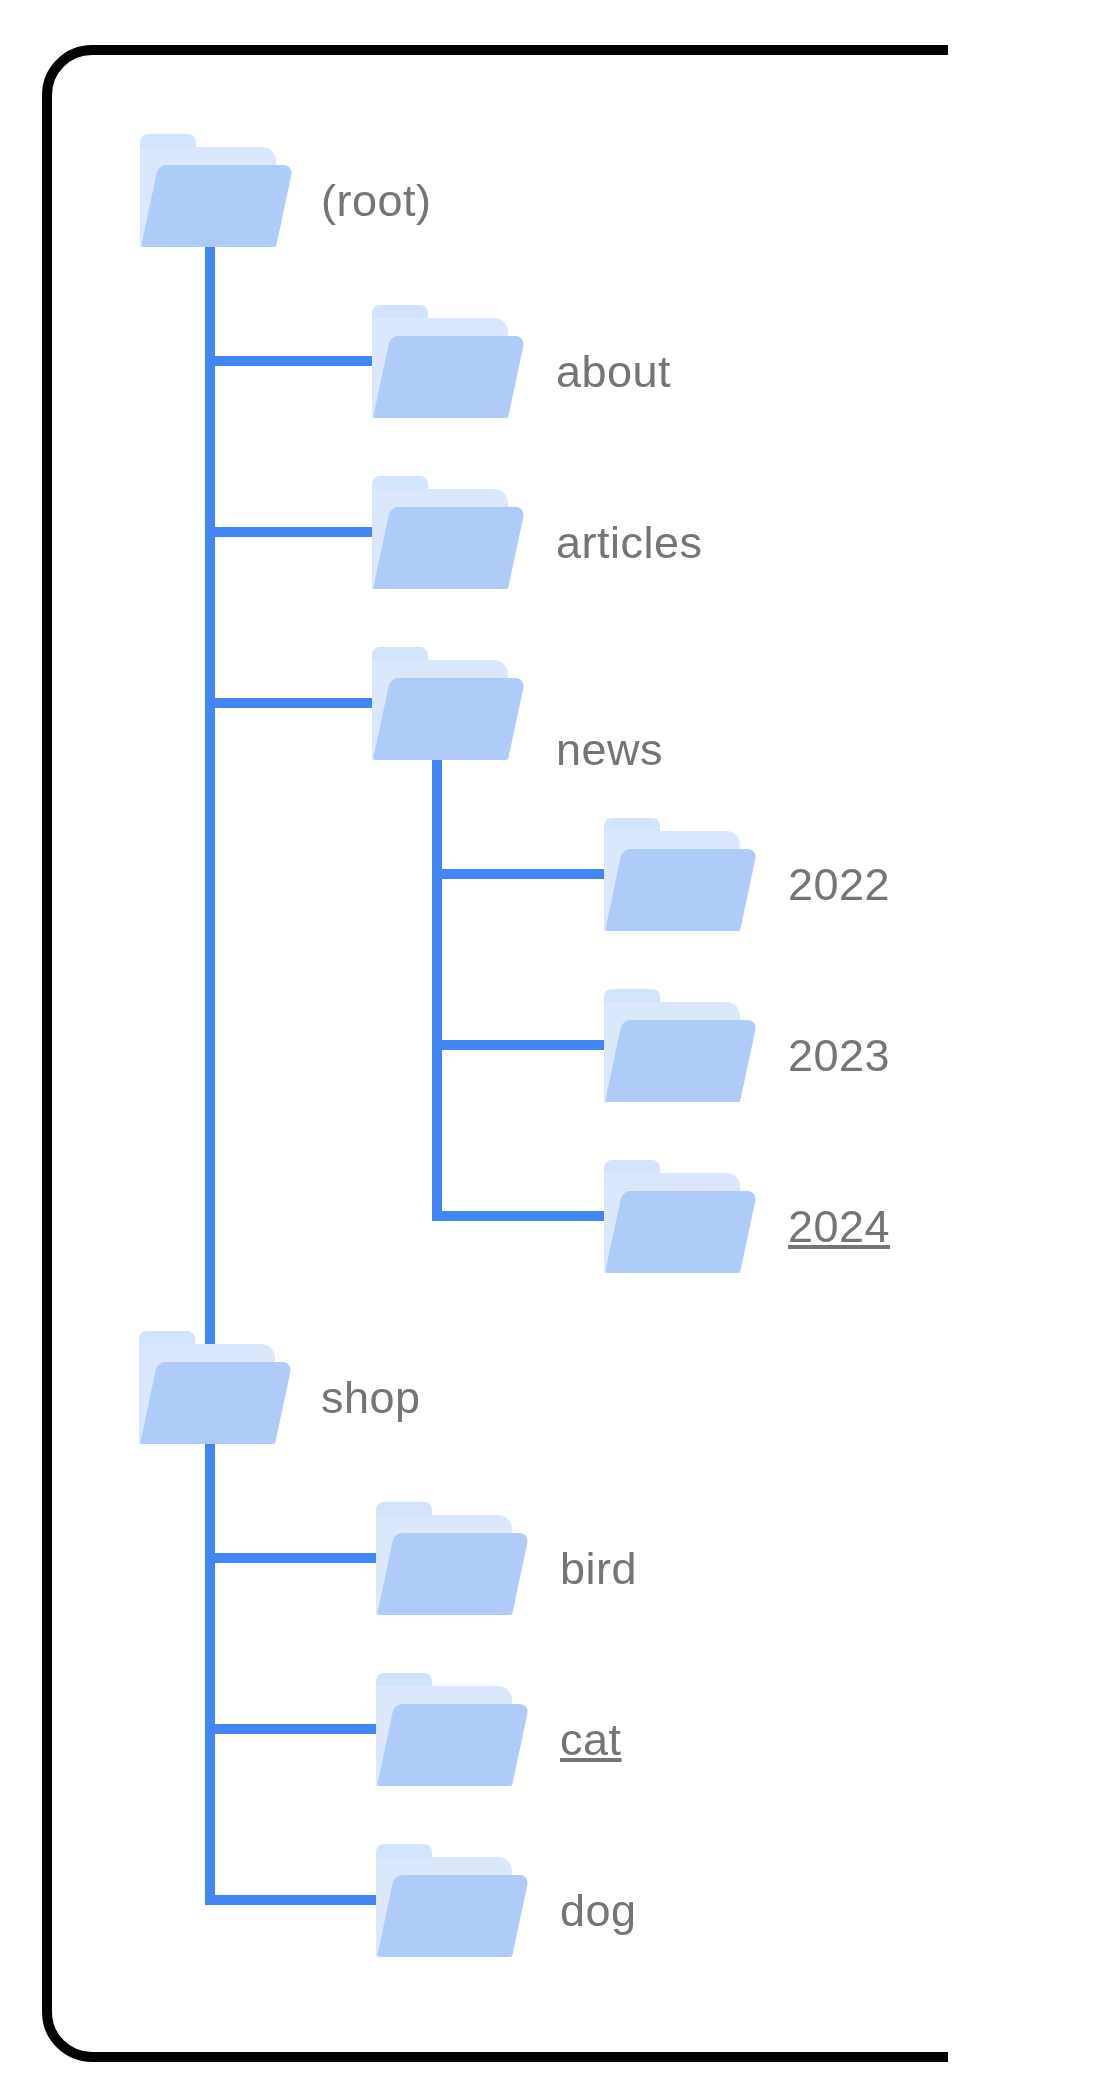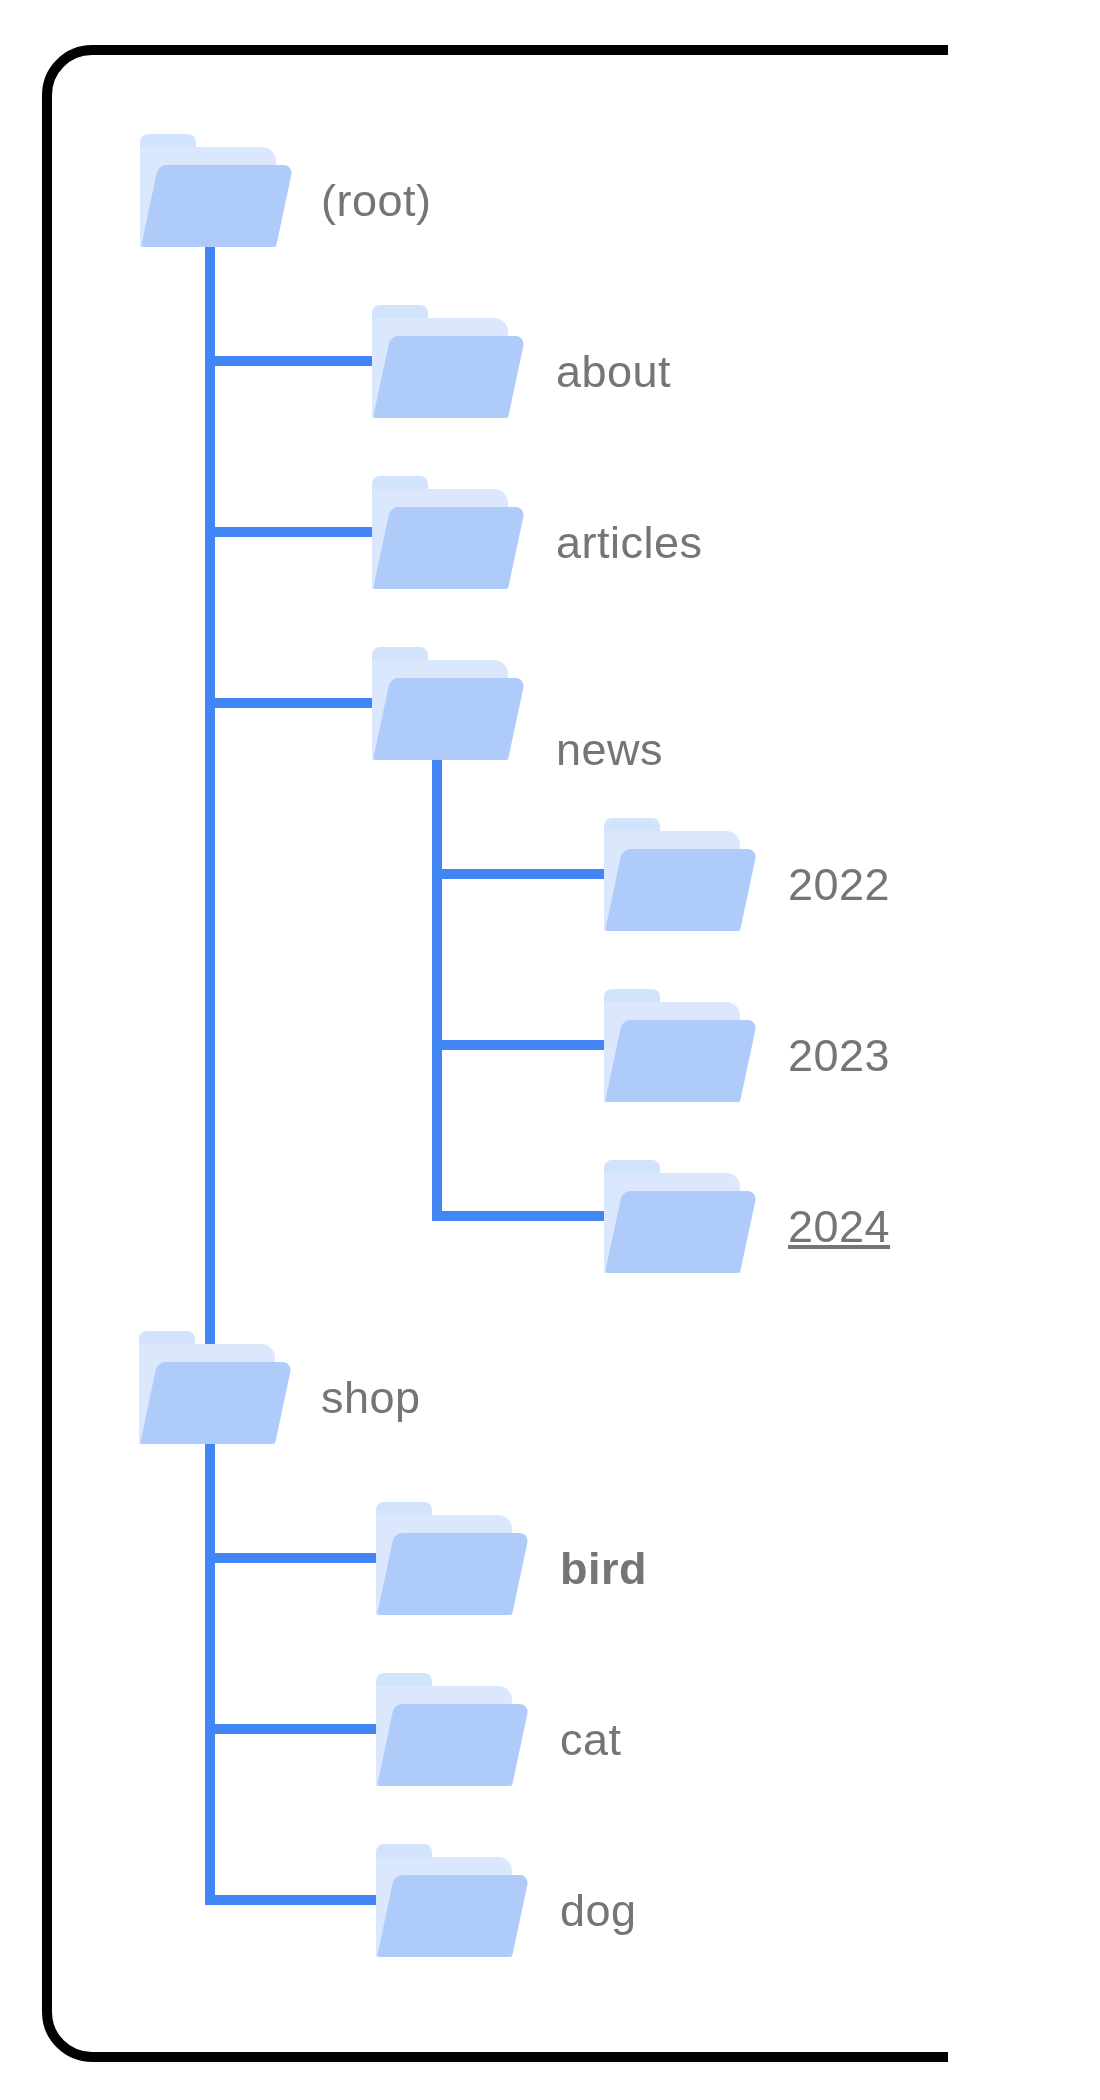--- a/index.html
+++ b/index.html
@@ -164,17 +164,17 @@
   </div>
 
   <div class="label" style="left:321px; top:178px;">(root)</div>
   <div class="label" style="left:556px; top:349px;">about</div>
   <div class="label" style="left:556px; top:520px;">articles</div>
   <div class="label" style="left:556px; top:691px;margin-top:36px;">news</div>
   <div class="label" style="left:788px; top:862px;text-align:right;">2022</div>
   <div class="label" style="left:788px; top:1033px;">2023</div>
   <div class="label" style="left:788px; top:1204px;text-decoration:underline;">2024</div>
   <div class="label" style="left:321px; top:1375px;">shop</div>
-  <div class="label" style="left:560px; top:1546px;font-weight:bold;">bird</div>
-  <div class="label" style="left:560px; top:1717px;">cat</div>
+  <div class="label" style="left:560px; top:1546px;">bird</div>
+  <div class="label" style="left:560px; top:1717px;text-decoration:underline;">cat</div>
   <div class="label" style="left:560px; top:1888px;">dog</div>
 
 </div>
 
 </body></html>

